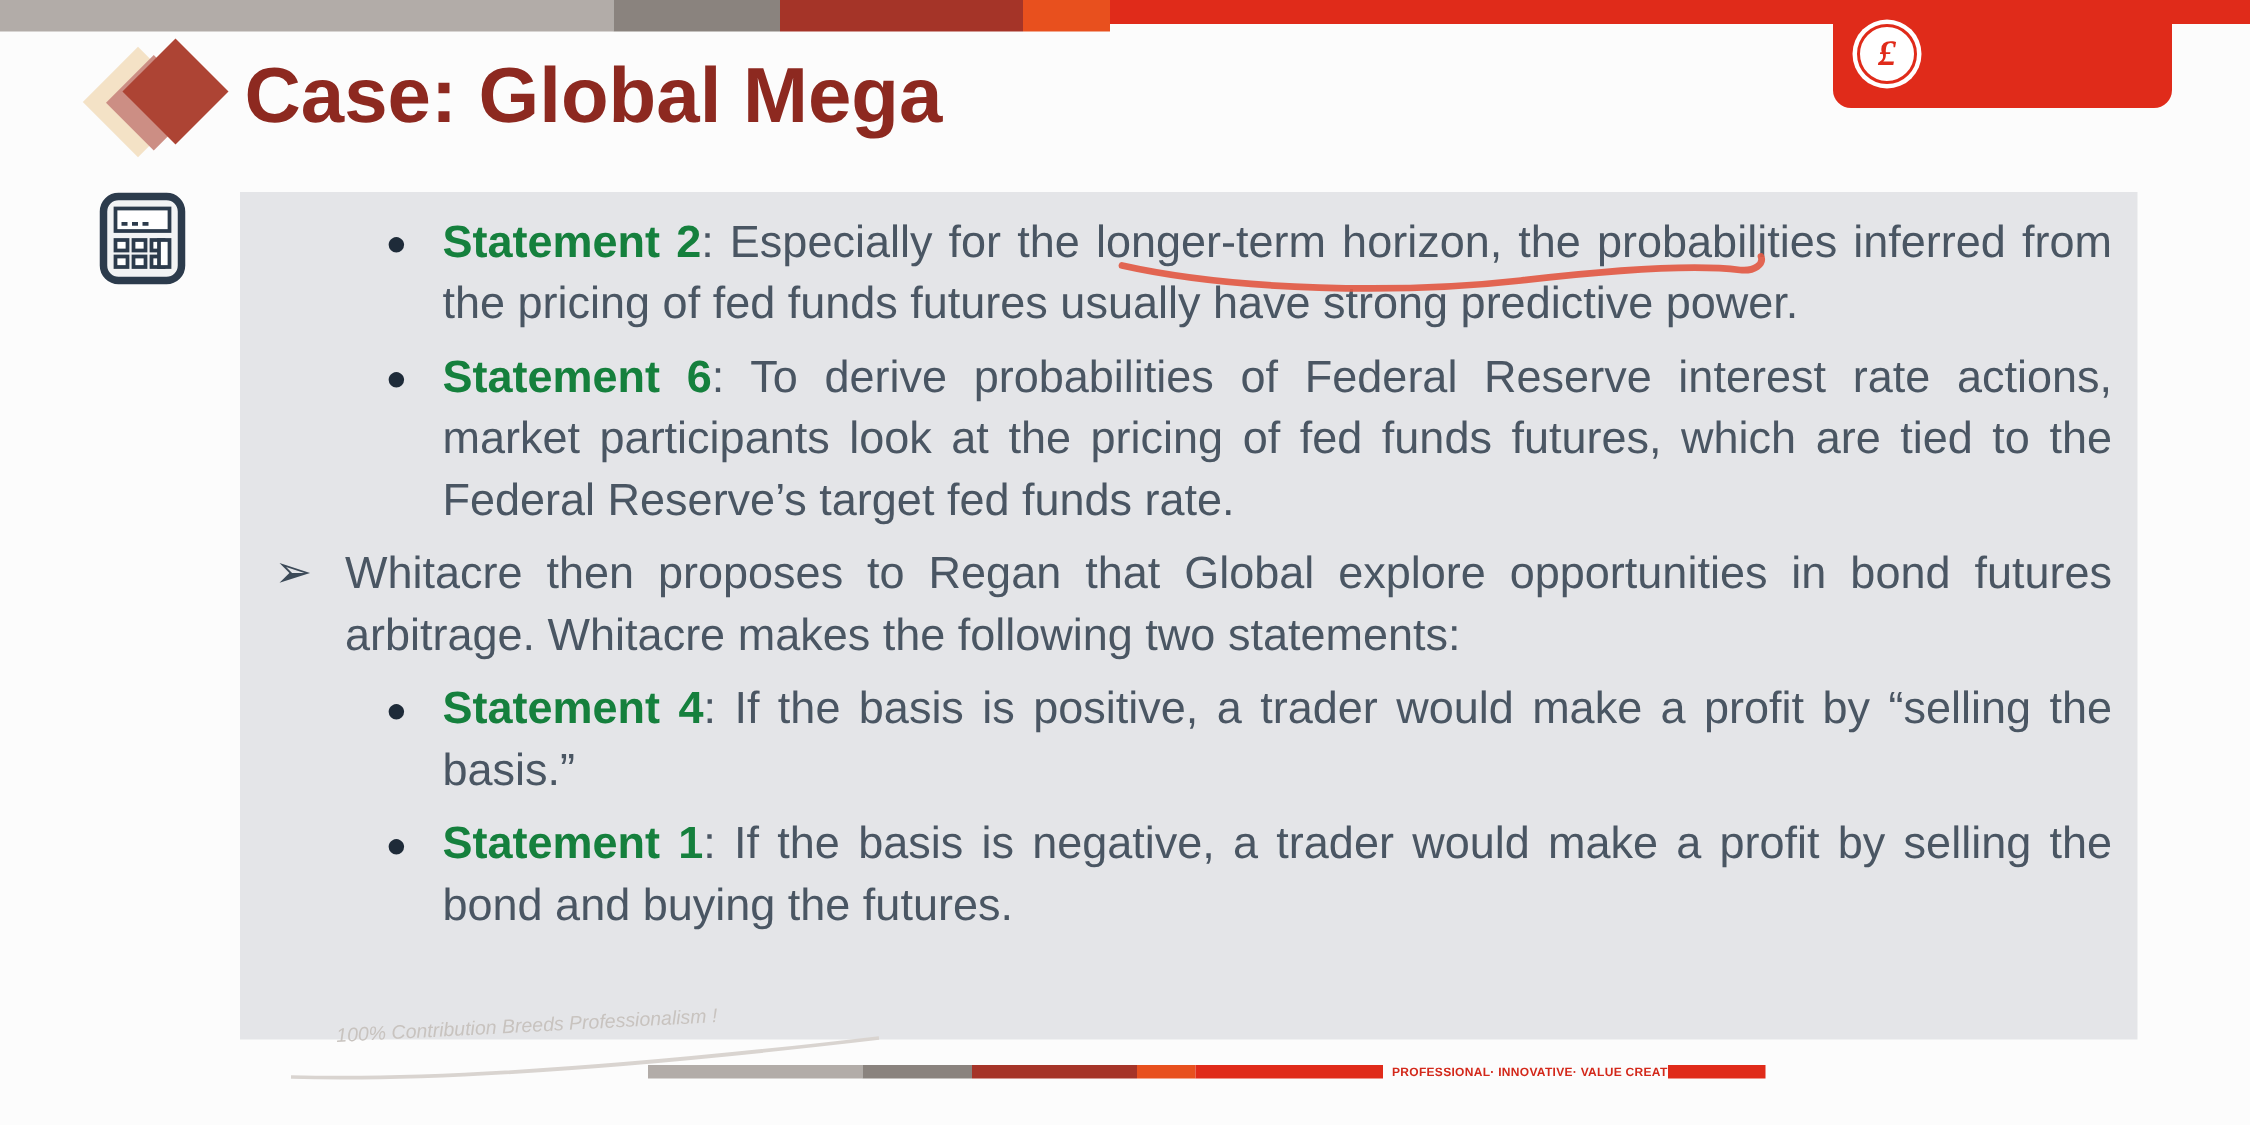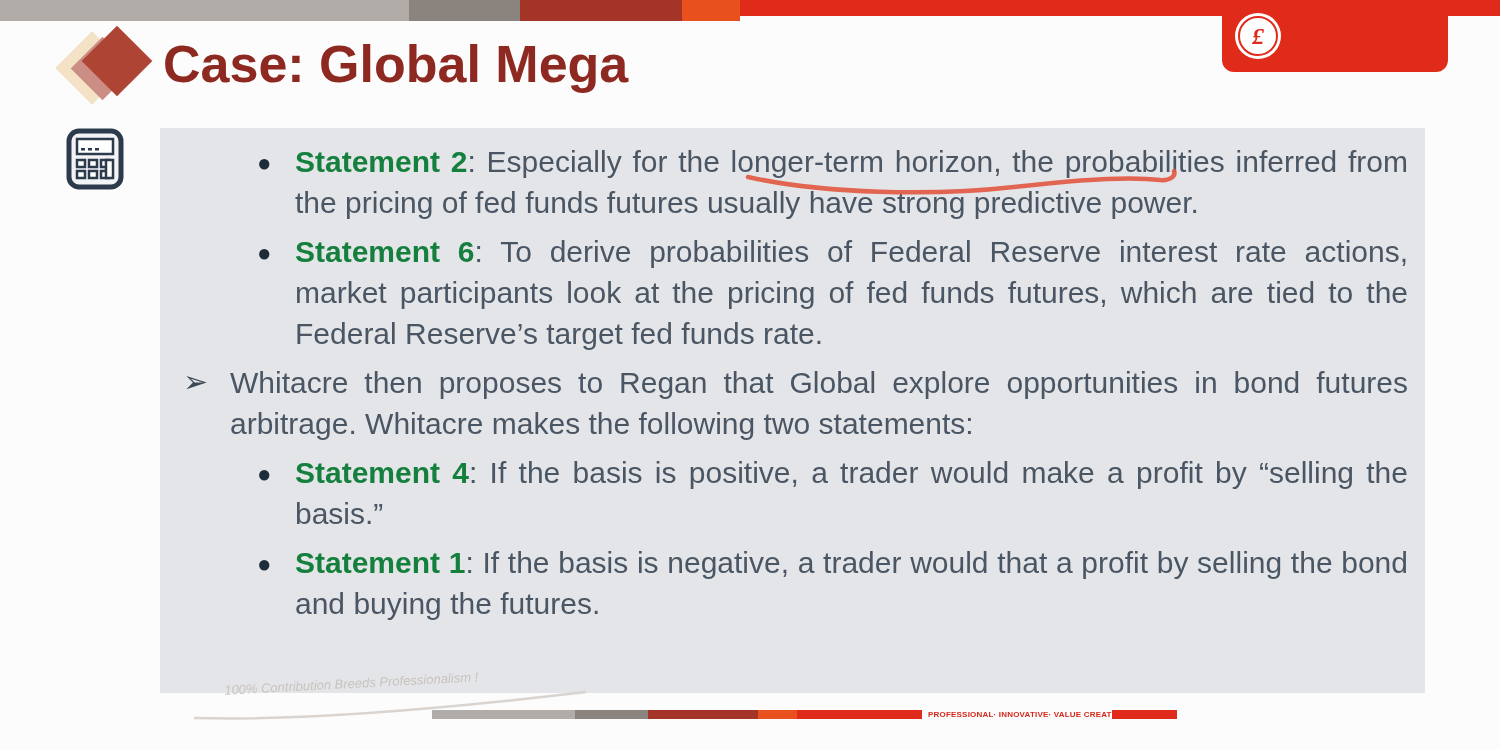--- a/index.html
+++ b/index.html
@@ -126,21 +126,21 @@
       <span>Whitacre then proposes to Regan that Global explore opportunities in bond futures arbitrage. Whitacre makes the following two statements:</span>
     </div>
 
     <div class="item lvl2">
       <span class="blt">●</span>
       <span class="lbl">Statement 4</span><span>: If the basis is positive, a trader would make a profit by “selling the basis.”</span>
     </div>
 
     <div class="item lvl2">
       <span class="blt">●</span>
-      <span class="lbl">Statement 1</span><span>: If the basis is negative, a trader would that a profit by selling the bond and buying the futures.</span>
+      <span class="lbl">Statement 1</span><span>: If the basis is negative, a trader would make a profit by selling the bond and buying the futures.</span>
     </div>
 
   </div>
 
   <svg class="underline-svg" viewBox="0 0 440 28">
     <path d="M4,9 C 80,26 190,28 270,19 C 330,12 385,8 416,12 C 426,13 432,8 430,3" fill="none" stroke="#e25a44" stroke-width="4.5" stroke-linecap="round" opacity="0.92"></path>
   </svg>
 
   <div class="watermark">100% Contribution Breeds Professionalism !</div>
   <svg class="wm-swoosh" viewBox="0 0 400 36">

